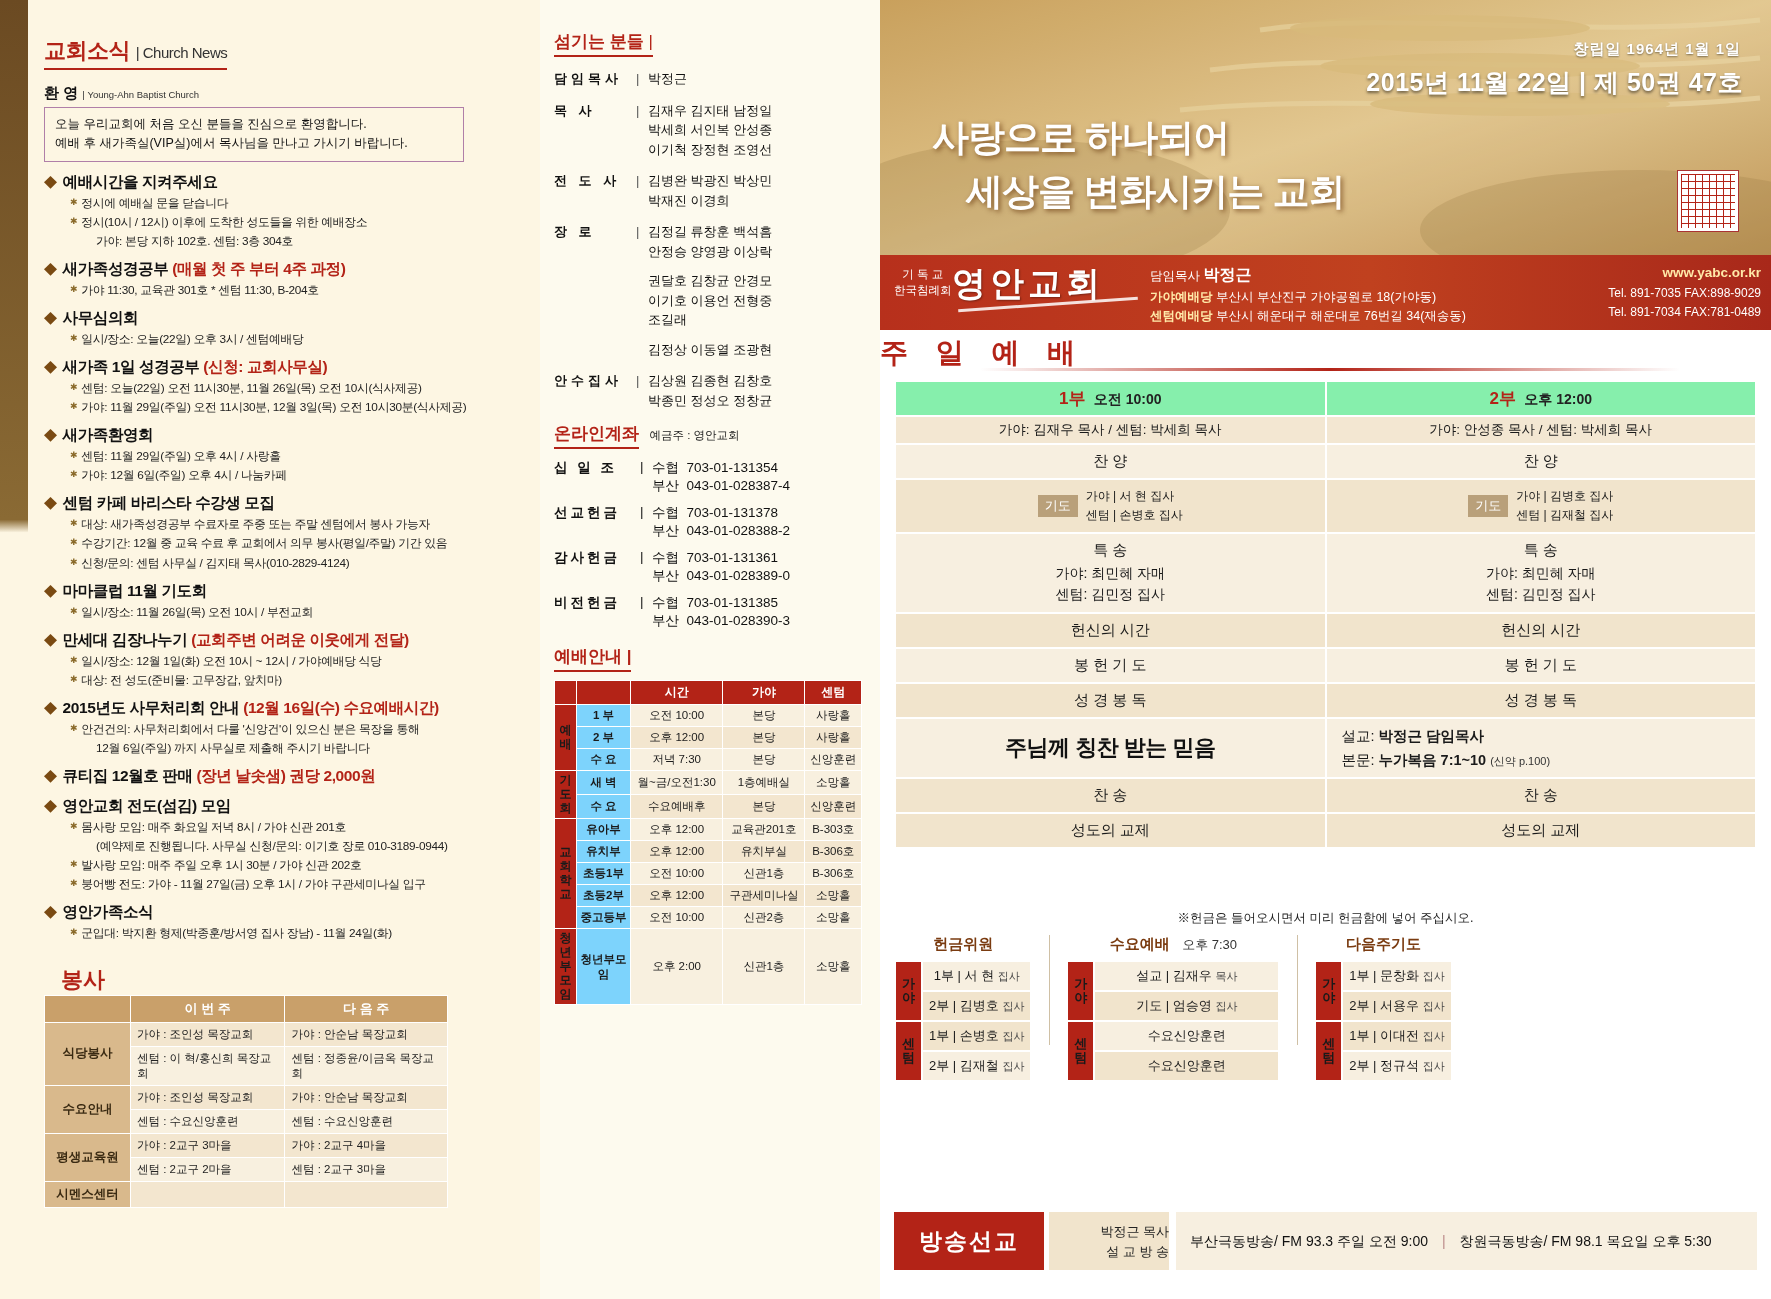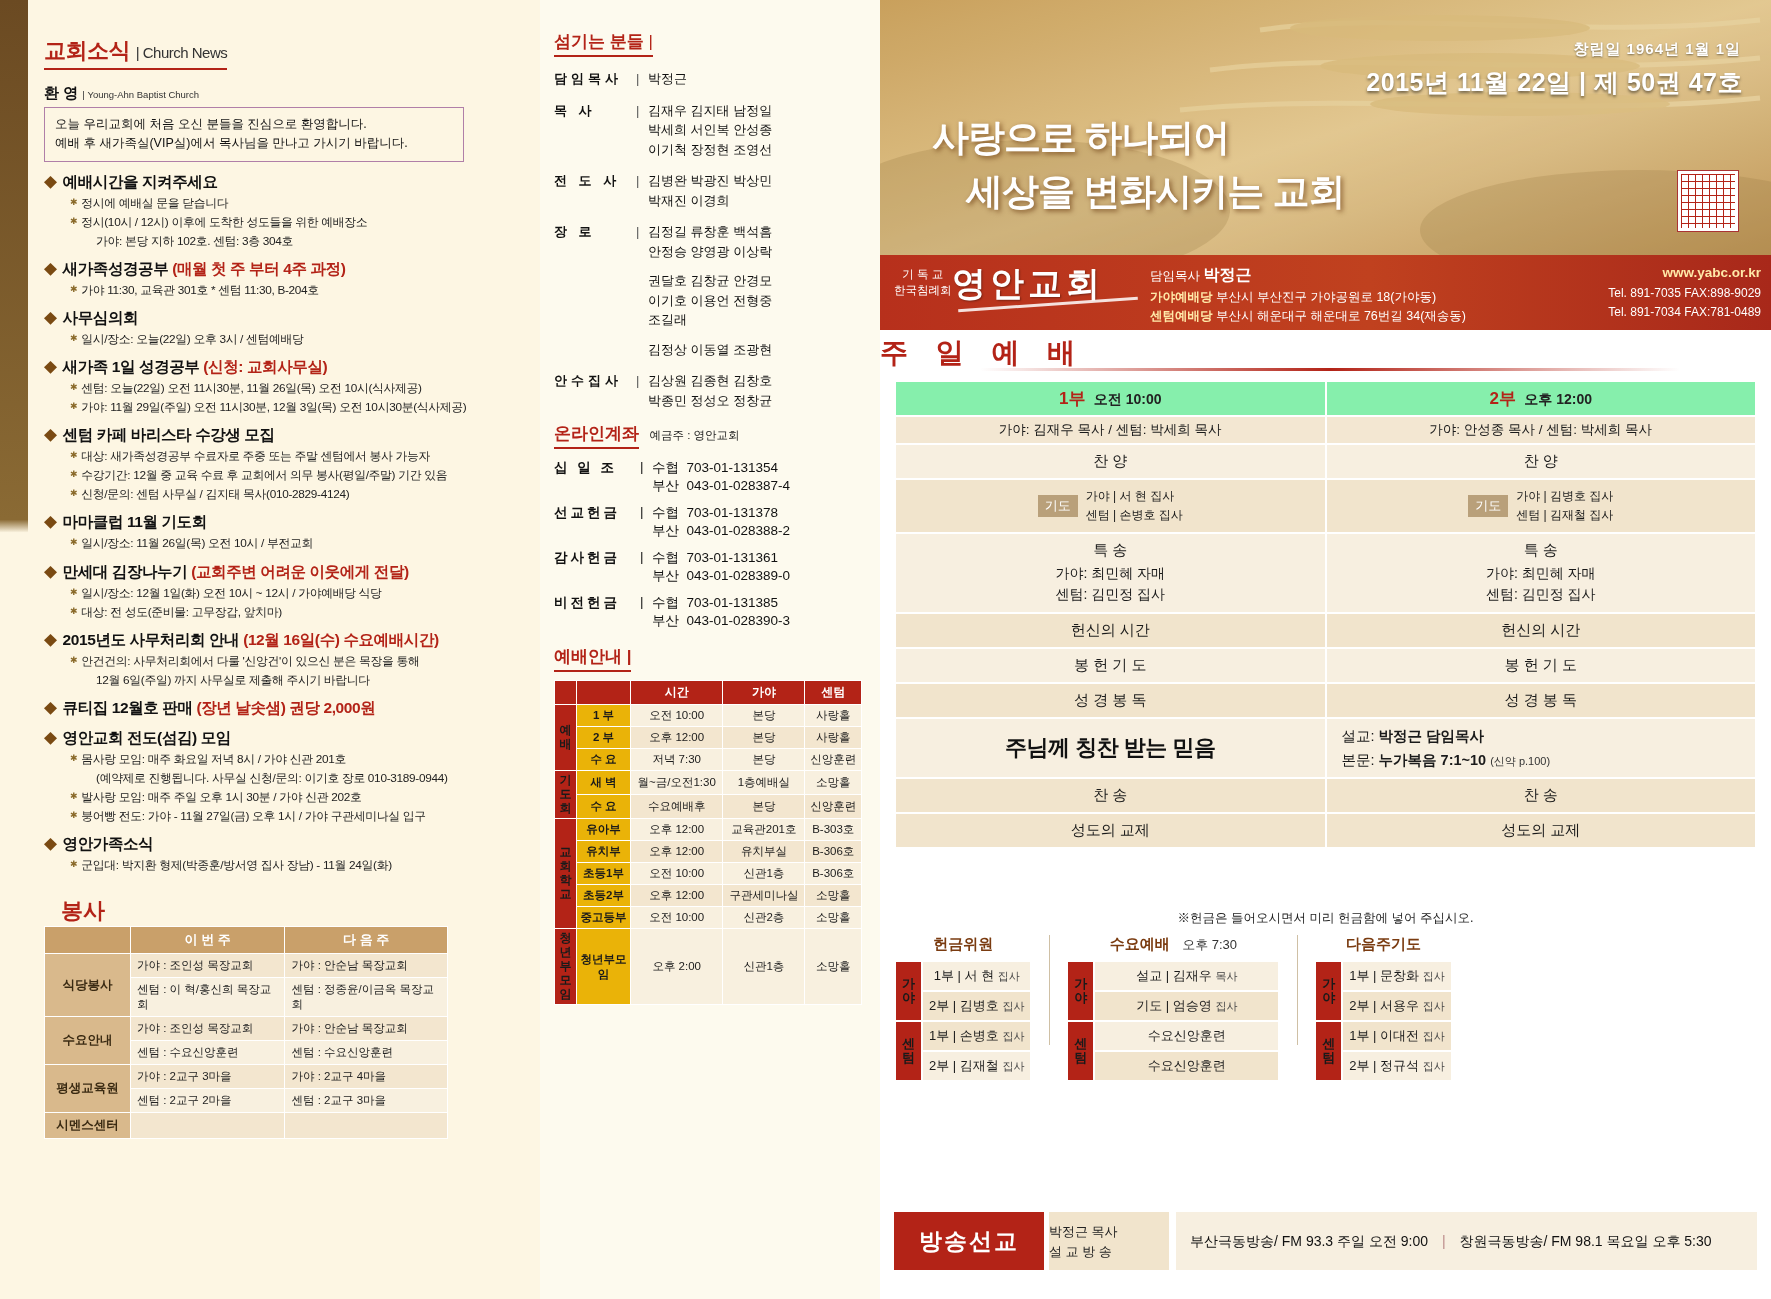--- a/index.html
+++ b/index.html
@@ -69,21 +69,21 @@
   table.acct td.lbl { font-weight:bold; letter-spacing:3px; white-space:nowrap; width:86px; }
   table.acct td.bar { width:12px; }
   table.acct td.bank { white-space:nowrap; }
   .num { font-family:"Liberation Sans", sans-serif; }
 
   .worship-title { color:#b32317; font-size:17px; font-weight:bold; border-bottom:2px solid #b32317; display:inline-block; padding-bottom:2px; margin-top:6px;}
   table.wschedule { border-collapse:collapse; margin-top:8px; font-size:11.5px; width:308px; }
   table.wschedule th { background:#b32317; color:#fff; border:1px solid #fff; padding:3px 2px; font-size:12px; }
   table.wschedule td { border:1px solid #fff; padding:3px 2px; text-align:center; color:#1a1a1a; }
   td.grp { background:#b32317; color:#fff; font-weight:bold; width:22px; font-size:12px; line-height:1.15; }
-  td.sub1 { background:#eab308; width:54px; font-weight:bold; }
+  td.sub1 { background:#7dd3fc; width:54px; font-weight:bold; }
   td.c1 { background:#f8f0df; }
   td.c2 { background:#f3e6cf; }
 
   
   .hero {
     position:absolute; left:0; top:0; width:891px; height:330px; overflow:hidden;
     background:linear-gradient(160deg,#c9a15f 0%, #d8b878 30%, #e8d3a6 60%, #cfa868 100%);
   }
   .hero-grain { position:absolute; inset:0; opacity:.85; }
   .hero-text { position:absolute; left:0; top:0; width:891px; height:330px; }
@@ -142,21 +142,21 @@
   td.sidetag { background:#b32317; color:#fff; font-weight:bold; width:22px; font-size:13px; line-height:1.1; }
   td.bg1 { background:#f7efe0; }
   td.bg2 { background:#f1e4cc; }
   .rank { font-size:11px; color:#444; }
   .vdiv { display:inline-block; width:1px; height:110px; background:#cfc0a5; margin:0 12px; vertical-align:top; }
 
   .broadcast { position:absolute; left:14px; top:1212px; width:863px; height:58px; }
   .bc-left { position:absolute; left:0; top:0; width:150px; height:58px; background:#b32317; color:#fff;
     font-size:23px; font-weight:bold; text-align:center; line-height:58px; letter-spacing:2px; }
   .bc-mid { position:absolute; left:155px; top:0; width:120px; height:58px; background:#f1e4cc;
-    font-size:13px; color:#222; text-align:left; padding-top:10px; line-height:1.5; }
+    font-size:13px; color:#222; text-align:right; padding-top:10px; line-height:1.5; }
   .bc-right { position:absolute; left:282px; top:0; right:0; height:58px; background:#f7efe0;
     font-size:14px; color:#111; line-height:58px; padding-left:14px; }
   .bc-right .sep2 { color:#b88; margin:0 10px; }
   .ls { position:absolute; left:0; top:0; width:28px; height:1299px;
     background:linear-gradient(180deg,#6b4a22 0%, #8a6a34 40%, #fdf6e3 41%, #fdf6e3 100%); }
 </style>
 </head>
 <body>
 
 <div id="page">
@@ -192,20 +192,25 @@
             <div class="sub"><span class="st">✱</span>가야 11:30, 교육관 301호  * 센텀 11:30, B-204호</div>
           </li>
           <li>
             <div class="it-head"><span class="dia">◆</span>사무심의회</div>
             <div class="sub"><span class="st">✱</span>일시/장소: 오늘(22일) 오후 3시 / 센텀예배당</div>
           </li>
           <li>
             <div class="it-head"><span class="dia">◆</span>새가족 1일 성경공부<span class="accent"> (신청: 교회사무실)</span></div>
             <div class="sub"><span class="st">✱</span>센텀: 오늘(22일) 오전 11시30분, 11월 26일(목) 오전 10시(식사제공)</div>
             <div class="sub"><span class="st">✱</span>가야: 11월 29일(주일) 오전 11시30분, 12월 3일(목) 오전 10시30분(식사제공)</div>
+          </li>
+          <li>
+            <div class="it-head"><span class="dia">◆</span>새가족환영회</div>
+            <div class="sub"><span class="st">✱</span>센텀: 11월 29일(주일) 오후 4시 / 사랑홀</div>
+            <div class="sub"><span class="st">✱</span>가야: 12월 6일(주일) 오후 4시 / 나눔카페</div>
           </li>
           <li>
             <div class="it-head"><span class="dia">◆</span>센텀 카페 바리스타 수강생 모집</div>
             <div class="sub"><span class="st">✱</span>대상: 새가족성경공부 수료자로 주중 또는 주말 센텀에서 봉사 가능자</div>
             <div class="sub"><span class="st">✱</span>수강기간: 12월 중 교육 수료 후 교회에서 의무 봉사(평일/주말) 기간 있음</div>
             <div class="sub"><span class="st">✱</span>신청/문의: 센텀 사무실 / 김지태 목사(010-2829-4124)</div>
           </li>
           <li>
             <div class="it-head"><span class="dia">◆</span>마마클럽 11월 기도회</div>
             <div class="sub"><span class="st">✱</span>일시/장소: 11월 26일(목) 오전 10시 / 부전교회</div>

